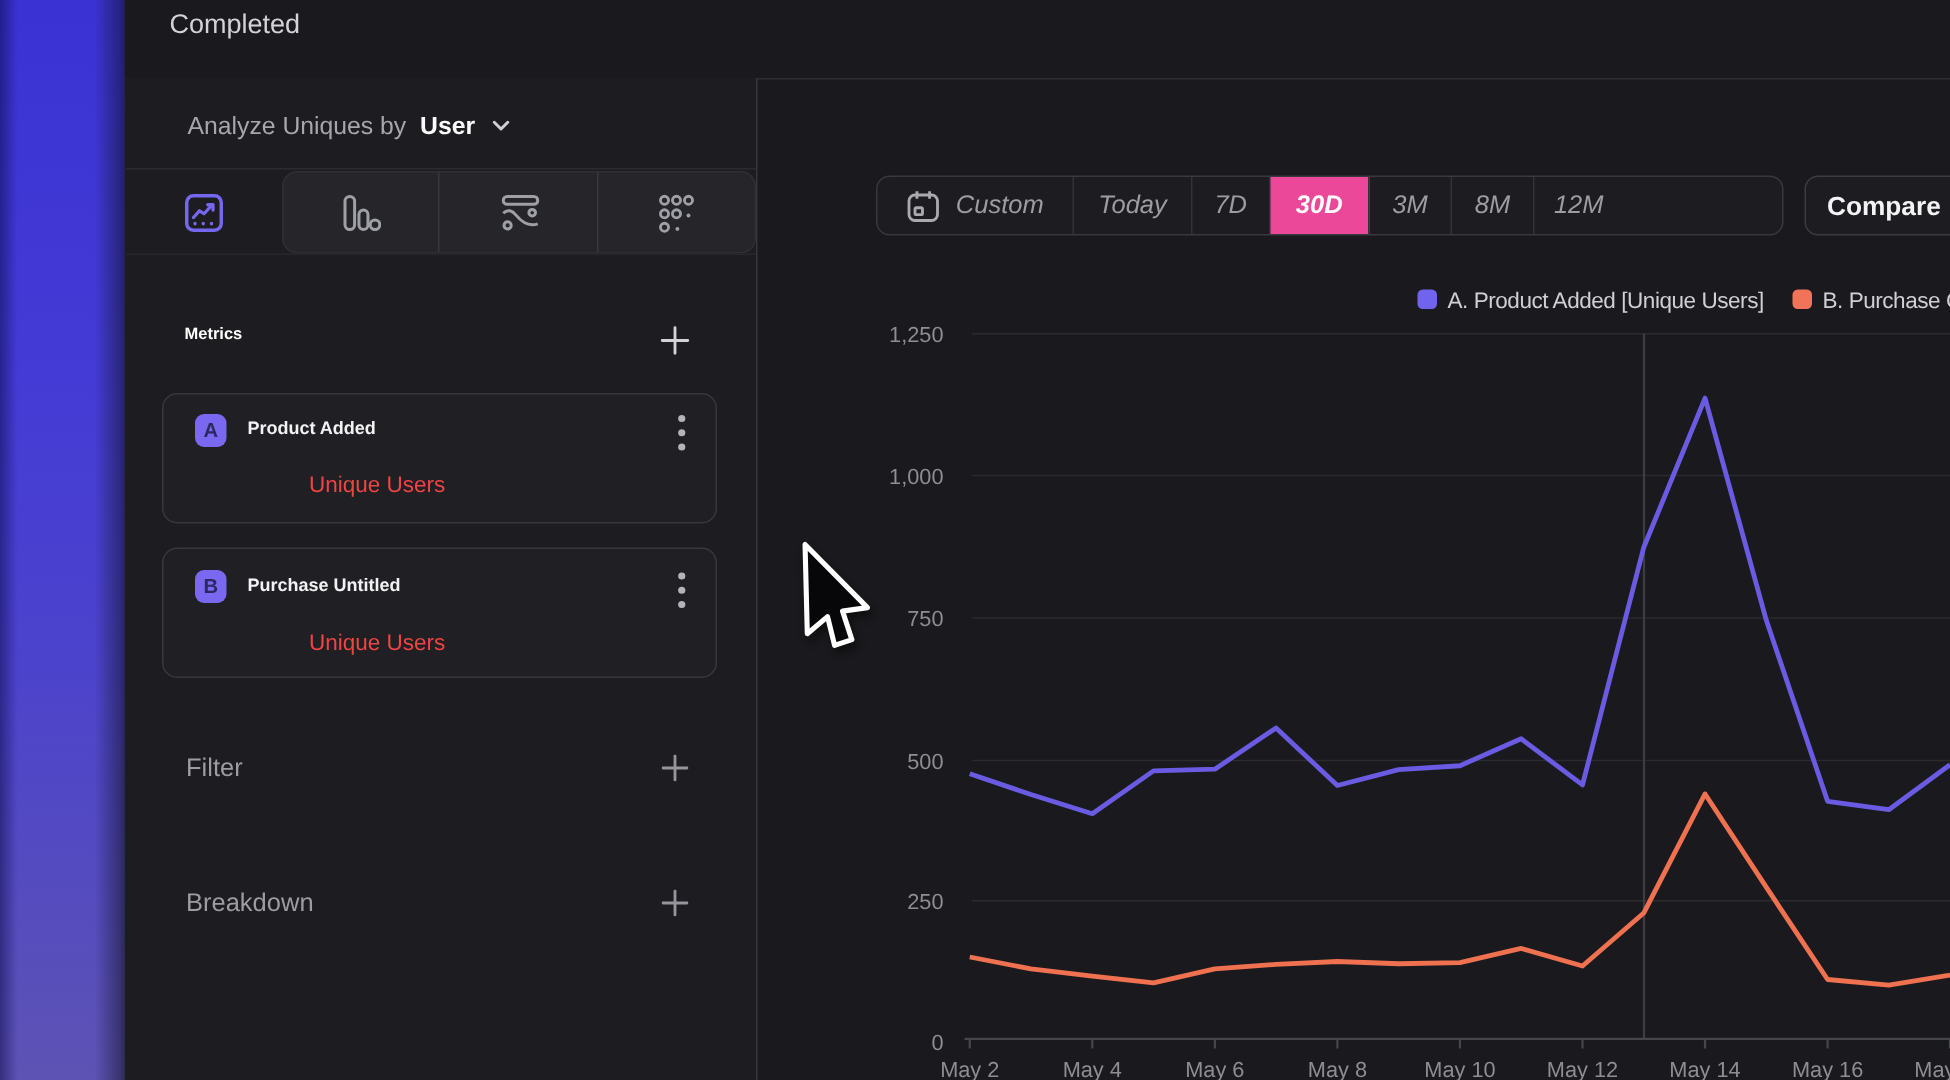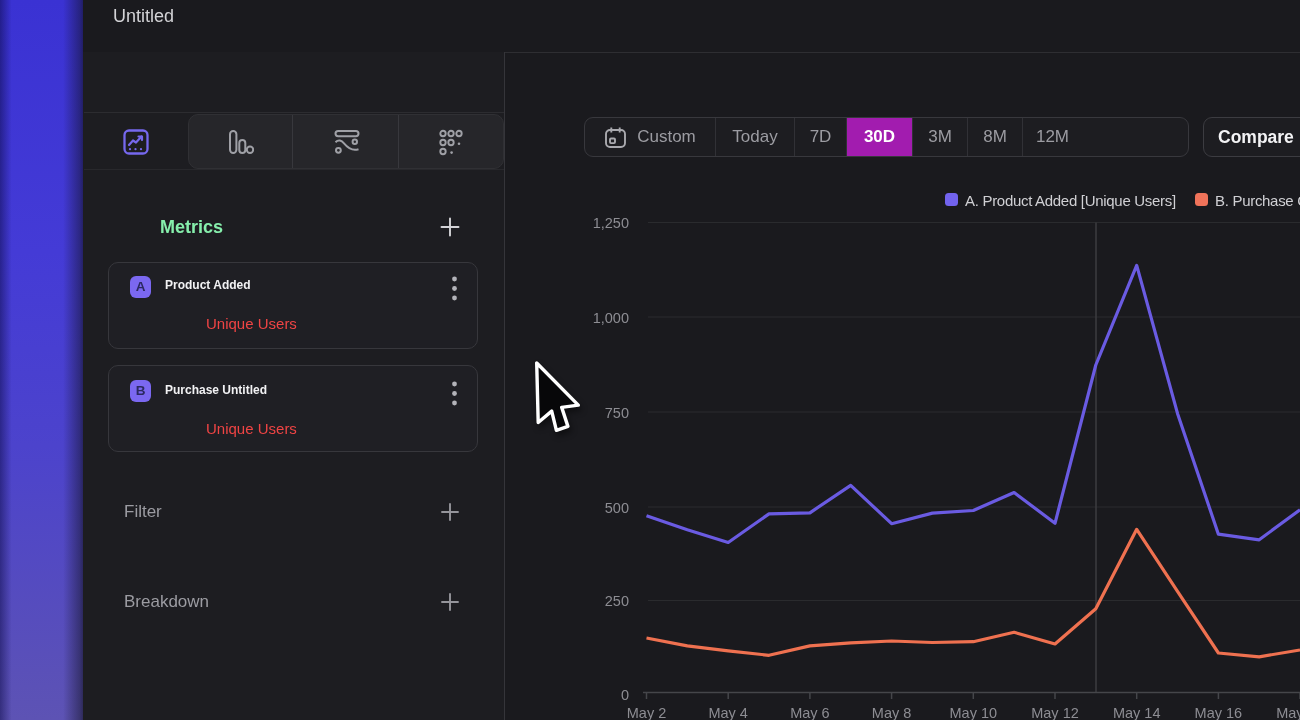--- a/index.html
+++ b/index.html
@@ -25,54 +25,59 @@
   #analyze b { color:#fafafa; font-weight:700; }
   #analyze-line { left:84px; top:112px; width:420px; height:1px; background:#2c2c30; }
 
   
   #tabpanel { left:188px; top:114px; width:316px; height:55px; background:#26262a;
     border:1px solid #303034; border-radius:10px; }
   .tabdiv { top:115px; width:1px; height:53px; background:#38383d; }
   #tabs-bottom { left:84px; top:169px; width:420px; height:1px; background:#28282c; }
 
   
-  #metrics-label { left:123px; top:217px; font-size:18px; font-weight:700; color:#86efac;margin-left:37px; }
+  #metrics-label { left:123px; top:217px; font-size:11px; font-weight:700; color:#ffffff; }
   .card { left:108px; width:370px; background:#1f1f24; border:1px solid #37373c; border-radius:10px; }
   #card1 { top:262px; height:87px; }
   #card2 { top:365px; height:87px; }
   .badge { left:130px; width:21px; height:22px; border-radius:6px; background:#7b68f0;
     color:#2b2960; font-size:13.5px; font-weight:700; text-align:center; line-height:22px; }
   .ctitle { left:165px; font-size:12px; font-weight:700; color:#f2f2f4; }
   .csub { left:165px; font-size:15px; color:#ef4444;margin-left:41px; }
   .sec { font-size:17px; font-weight:400; color:#9c9ca2; }
 
   
   #btngroup { left:584px; top:117px; width:605px; height:40px; border:1px solid #38383d;
-    border-radius:9px; display:flex; background:#1d1d21; overflow:hidden; }
+    border-radius:9px; display:flex; background:#1d1d21; overflow:hidden;font-style:italic; }
   .cell { height:100%; display:flex; align-items:center; justify-content:center;
     font-size:17px; color:#9c9ca2; border-right:1px solid #313136; }
   .cell:last-child { border-right:none; }
-  .cell.sel { background:#a21caf; color:#ffffff; font-weight:700; }
+  .cell.sel { background:#ec4899; color:#ffffff; font-weight:700; }
   #compare { left:1203px; top:117px; width:130px; height:40px; border:1px solid #3c3c41;
     border-radius:9px; color:#f3f3f5; font-size:17.5px; font-weight:700;
     display:flex; align-items:center; padding-left:14px; background:#1d1d21; }
 
   
   .sw { width:13px; height:13px; border-radius:3.5px; top:193px; }
   .legtext { top:192px; font-size:15px; letter-spacing:-0.3px; color:#d0d0d4; white-space:nowrap;text-align:right; }
 
   svg text { font-family:"Liberation Sans", sans-serif; }
 </style>
 </head>
 <body>
 <div id="stage">
   <div class="abs" id="hdr-line"></div>
   <div class="abs" id="sidebar"></div>
   <div class="abs" id="strip"></div>
-  <div class="abs" id="untitled">Untitled</div>
+  <div class="abs" id="untitled">Completed</div>
+  <div class="abs" id="analyze">Analyze Uniques by&nbsp; <b>User</b>
+    <svg width="14" height="10" viewBox="0 0 14 10" style="margin-left:6px">
+      <path d="M2.5 2.5 L7 7 L11.5 2.5" fill="none" stroke="#cfcfd3" stroke-width="2" stroke-linecap="round" stroke-linejoin="round"></path>
+    </svg>
+  </div>
   <div class="abs" id="analyze-line"></div>
 
   <div class="abs" id="tabpanel"></div>
   <div class="abs tabdiv" style="left:292px"></div>
   <div class="abs tabdiv" style="left:398px"></div>
   <div class="abs" id="tabs-bottom"></div>
 
   <svg class="abs" style="left:123px; top:129px" width="26" height="26" viewBox="0 0 26 26">
     <rect x="1.5" y="1.5" width="23" height="23" rx="4.5" fill="none" stroke="#7668ee" stroke-width="2.3"></rect>
     <path d="M6 16 L10 11.5 L13 13.5 L18.5 7.5" fill="none" stroke="#7668ee" stroke-width="2.2" stroke-linecap="round" stroke-linejoin="round"></path>

